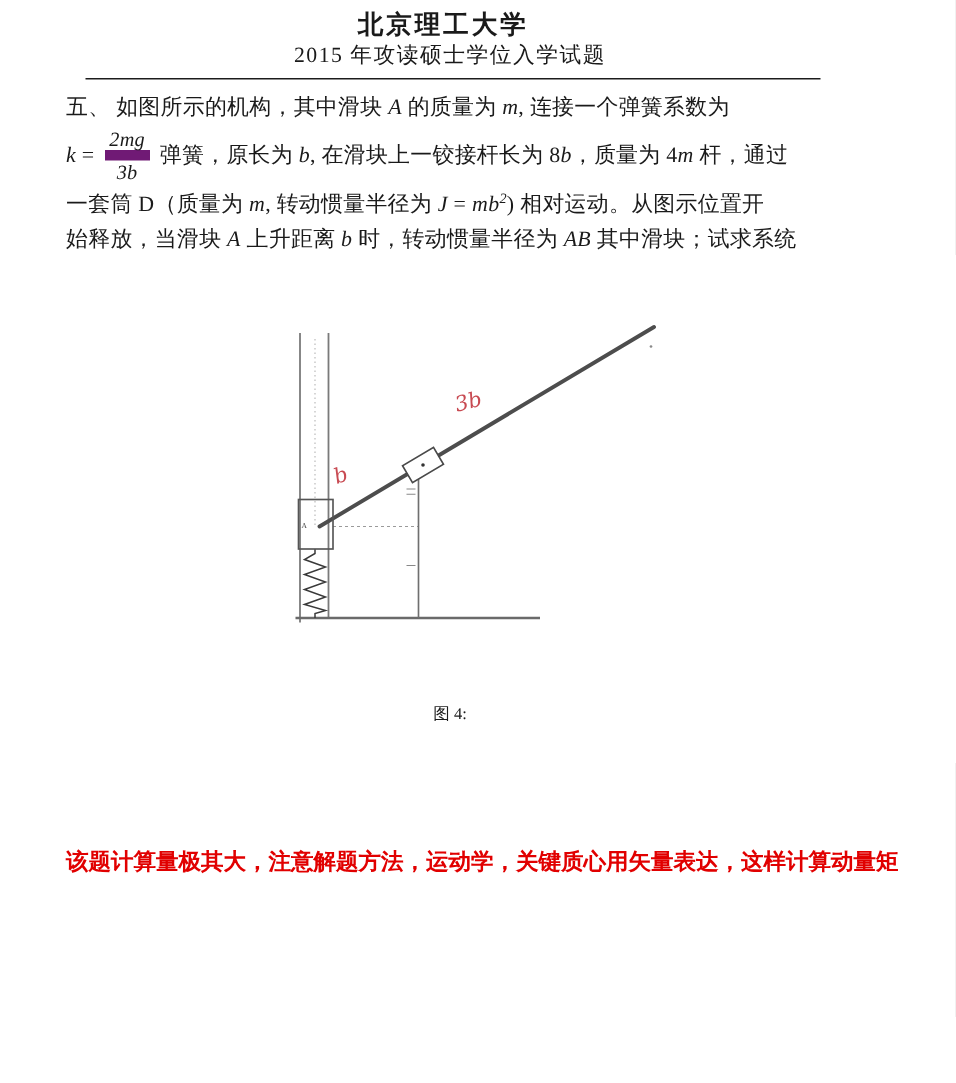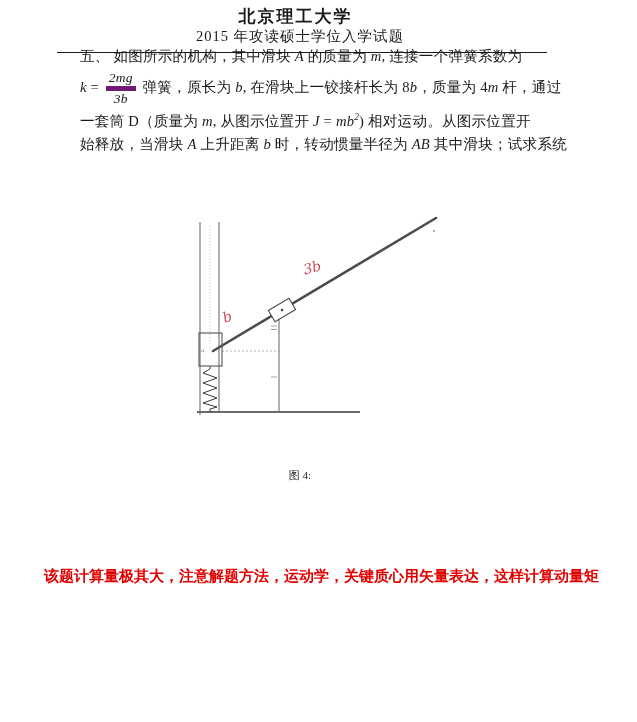--- a/index.html
+++ b/index.html
@@ -6,50 +6,50 @@
   .page{
     position:relative;width:637px;height:722px;margin:0 auto;background:#ffffff;
     font-family:"Liberation Serif","DejaVu Serif",serif;color:#1a1a1a;overflow:hidden;
   }
   .hdr-title{position:absolute;top:5px;left:0;width:591px;text-align:center;
     font-size:17px;font-weight:700;letter-spacing:2px;}
   .hdr-sub{position:absolute;top:27px;left:0;width:600px;text-align:center;
     font-size:14.5px;letter-spacing:1px;}
   .hdr-rule{position:absolute;top:52px;left:57px;width:490px;height:0;
     border-top:1.6px solid #1c1c1c;}
-  .problem{position:absolute;top:45px;left:44px;width:556px;font-size:14.6px;margin-left:36px;}
+  .problem{position:absolute;top:61px;left:44px;width:556px;font-size:14.6px;}
   .pline{white-space:pre;line-height:23.5px;letter-spacing:0.2px;}
   .pline.tall{line-height:36px;}
   .pline .it{font-style:italic;}
   .pline .rm{font-style:normal;}
   .pline sup.msup{font-style:italic;font-size:9.5px;}
   .frac{display:inline-block;text-align:center;vertical-align:-11px;
     font-style:italic;line-height:1.12;margin:0 3px;font-size:13.5px;}
-  .frac .num{display:block;border-bottom:5px solid #701a75;padding:0 3px;}
+  .frac .num{display:block;border-bottom:7px solid #701a75;padding:0 3px;}
   .frac .den{display:block;}
   .fig{position:absolute;left:185px;top:205px;width:270px;height:225px;}
   .fig-caption{position:absolute;left:235px;top:468px;width:130px;text-align:center;
     font-size:11px;}
   .note{position:absolute;left:44px;top:565px;width:560px;font-weight:700;
-    font-size:15px;line-height:22px;font-family:Liberation Sans, sans-serif;}
+    font-size:15px;line-height:22px;font-family:Liberation Mono, monospace;}
   .red-script{font-style:italic;font-family:"DejaVu Serif",serif;}
 </style>
 </head>
 <body>
 
 <div class="page">
 
   <div class="hdr-title">北京理工大学</div>
   <div class="hdr-sub">2015 年攻读硕士学位入学试题</div>
   <div class="hdr-rule"></div>
 
   <div class="problem">
       <div class="pline"><span class="cn">五、 如图所示的机构，其中滑块 </span><span class="it">A</span><span class="cn"> 的质量为 </span><span class="it">m</span><span class="cn">, 连接一个弹簧系数为</span></div>
       <div class="pline tall"><span class="it">k</span><span class="rm"> = </span><span class="frac"><span class="num">2mg</span><span class="den">3b</span></span><span class="cn"> 弹簧，原长为 </span><span class="it">b</span><span class="cn">, 在滑块上一铰接杆长为 8</span><span class="it">b</span><span class="cn">，质量为 4</span><span class="it">m</span><span class="cn"> 杆，通过</span></div>
-      <div class="pline"><span class="cn">一套筒 D（质量为 </span><span class="it">m</span><span class="cn">, 从图示位置开 </span><span class="it">J</span><span class="rm"> = </span><span class="it">mb</span><sup class="msup">2</sup><span class="cn">) 相对运动。从图示位置开</span></div>
+      <div class="pline"><span class="cn">一套筒 D（质量为 </span><span class="it">m</span><span class="cn">, 转动惯量半径为 </span><span class="it">J</span><span class="rm"> = </span><span class="it">mb</span><sup class="msup">2</sup><span class="cn">) 相对运动。从图示位置开</span></div>
       <div class="pline"><span class="cn">始释放，当滑块 </span><span class="it">A</span><span class="cn"> 上升距离 </span><span class="it">b</span><span class="cn"> 时，转动惯量半径为 </span><span class="it">AB</span><span class="cn"> 其中滑块；试求系统</span></div>
     </div>
 
   <svg class="fig" viewBox="0 0 270 225" width="270" height="225">
 
     <line x1="15" y1="17" x2="15" y2="210" stroke="#7a7a7a" stroke-width="1.2"></line>
     <line x1="34" y1="17" x2="34" y2="207" stroke="#7a7a7a" stroke-width="1.2"></line>
     <line x1="25" y1="21" x2="25" y2="146" stroke="#b0b0b0" stroke-width="0.7" stroke-dasharray="1 2"></line>
 
     <line x1="12" y1="207" x2="175" y2="207" stroke="#6a6a6a" stroke-width="1.8"></line>

